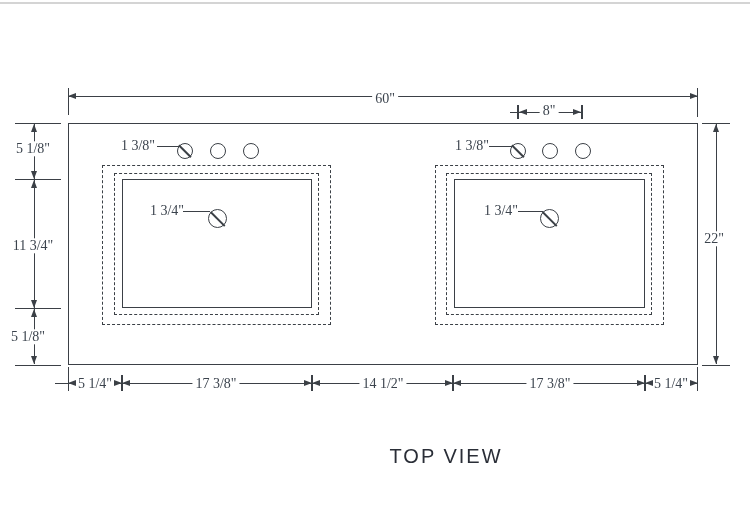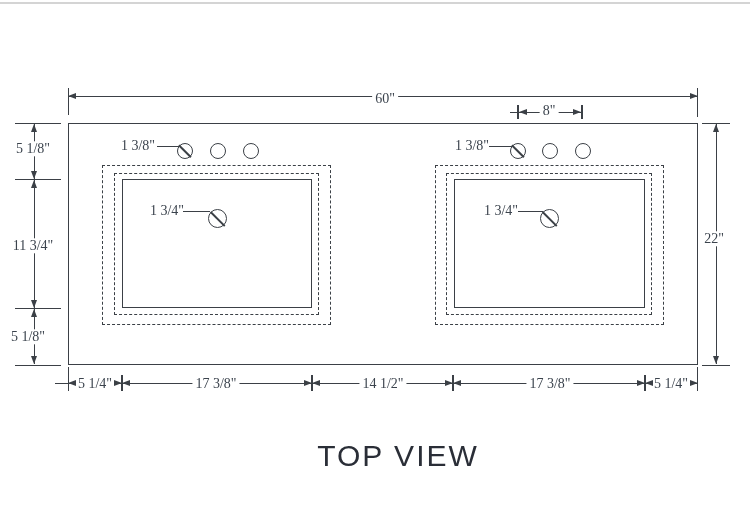--- a/index.html
+++ b/index.html
@@ -24,21 +24,21 @@
   .arr{position:absolute;width:0;height:0;z-index:3;}
   .arr.l{border-top:3px solid transparent;border-bottom:3px solid transparent;border-right:8px solid var(--line);}
   .arr.r{border-top:3px solid transparent;border-bottom:3px solid transparent;border-left:8px solid var(--line);}
   .arr.u{border-left:3px solid transparent;border-right:3px solid transparent;border-bottom:8px solid var(--line);}
   .arr.d{border-left:3px solid transparent;border-right:3px solid transparent;border-top:8px solid var(--line);}
   .dim{position:absolute;transform:translate(-50%,-50%);font-size:14px;color:var(--dimtext);
        background:#fff;padding:0 3px;white-space:nowrap;z-index:2;line-height:1.1;}
   .holelbl{position:absolute;transform:translate(-50%,-50%);font-size:14px;color:var(--dimtext);
        white-space:nowrap;z-index:2;line-height:1.1;}
   .title{position:absolute;transform:translate(-50%,-50%);font-family:"Liberation Sans", sans-serif;
-       font-size:30px;letter-spacing:2px;color:var(--titletext);white-space:nowrap;}
+       font-size:20px;letter-spacing:2px;color:var(--titletext);white-space:nowrap;margin-left:48px;}
   .pageline{position:absolute;left:0;top:2px;width:750px;height:2px;background:#d4d4d4;}
 </style>
 </head>
 <body>
 
 <div class="canvas">
 
   <div class="pageline"></div>
 
   <div class="rect solid" style="left:68px;top:123px;width:630px;height:242px;"></div>

